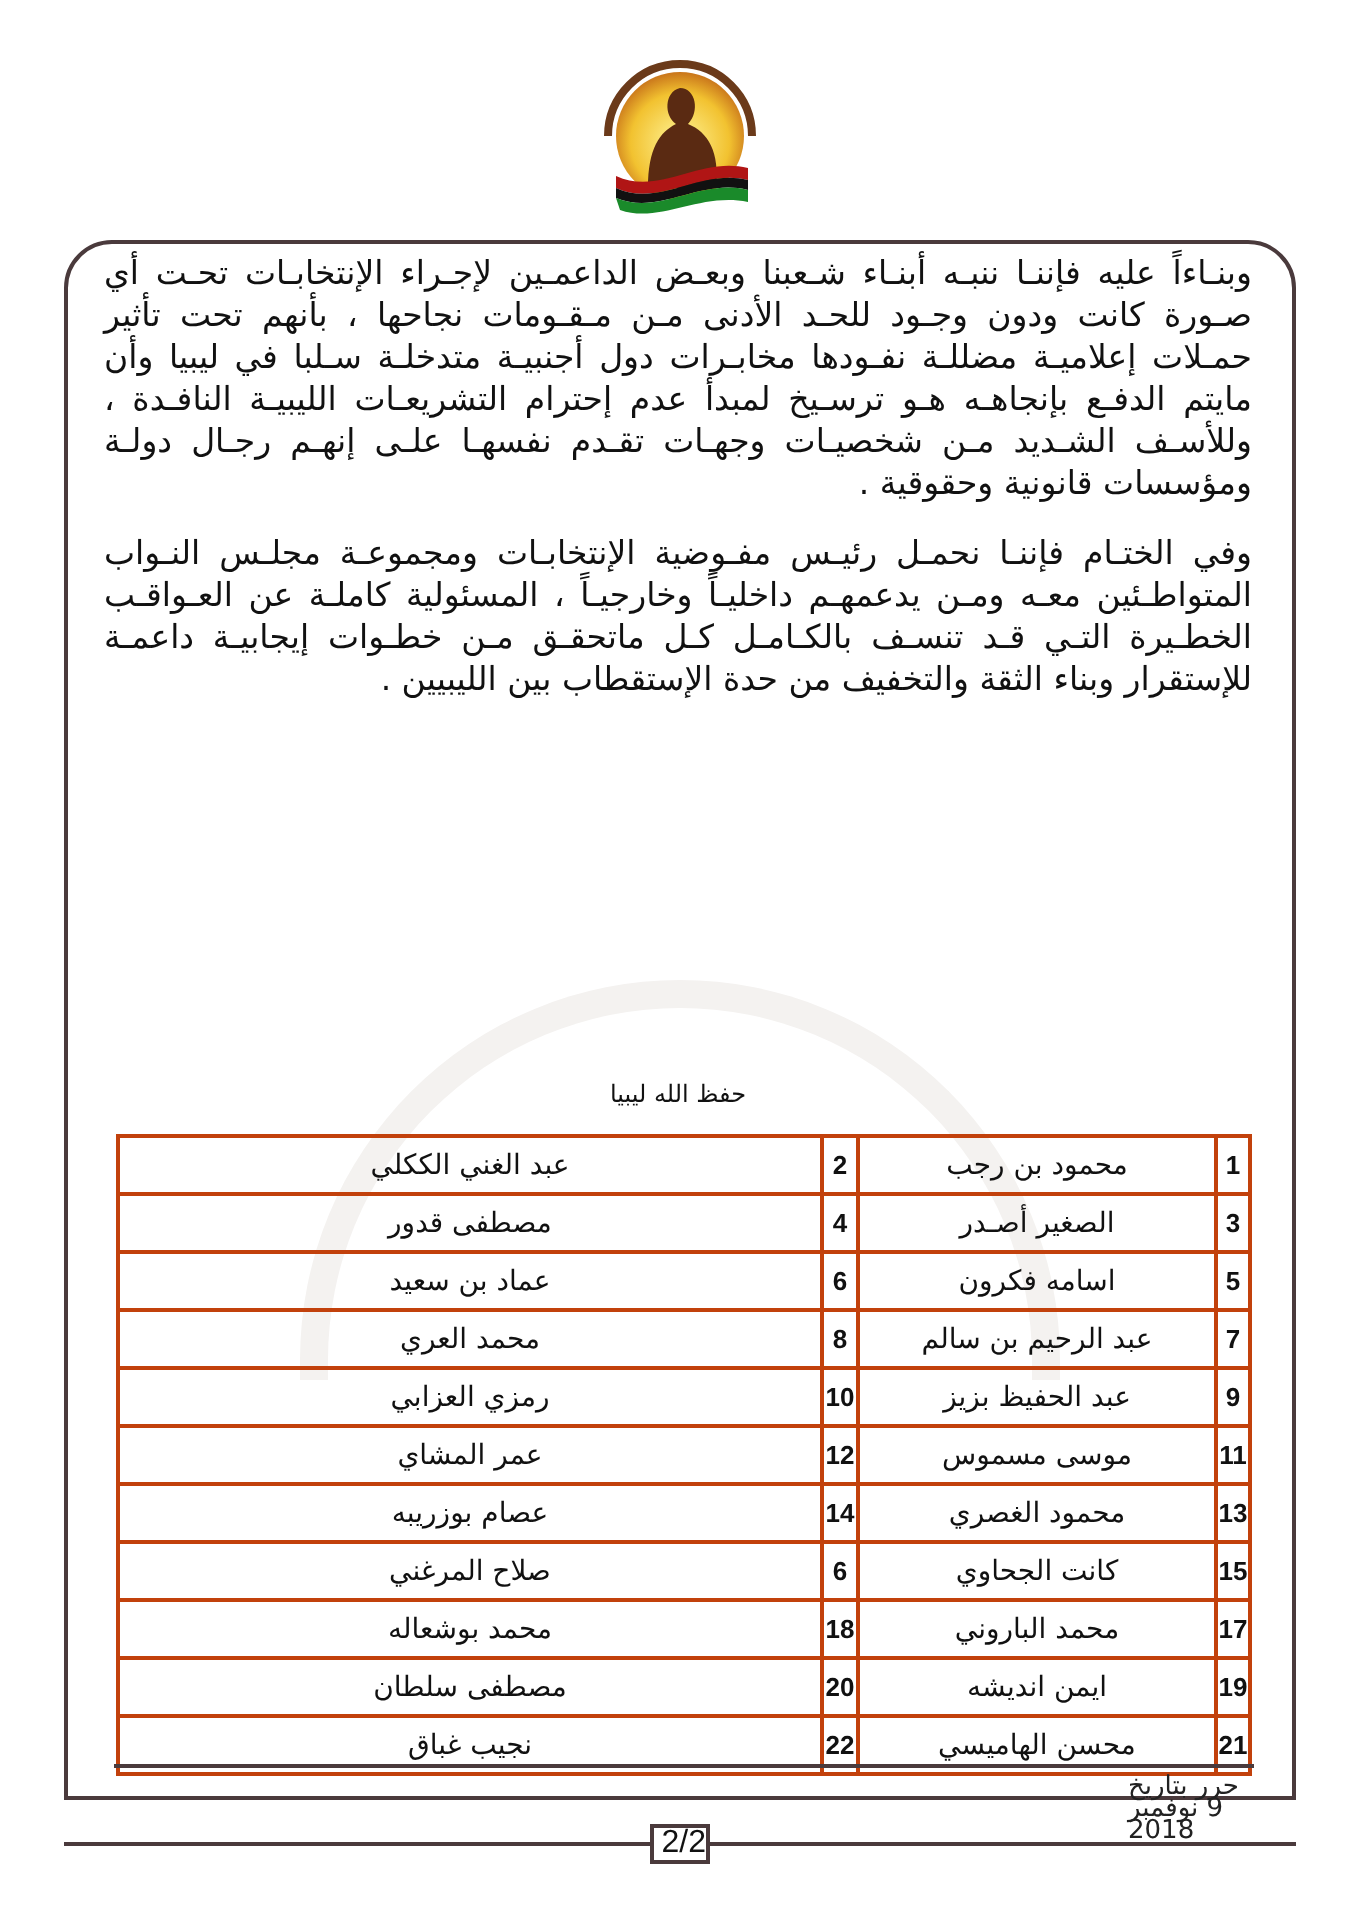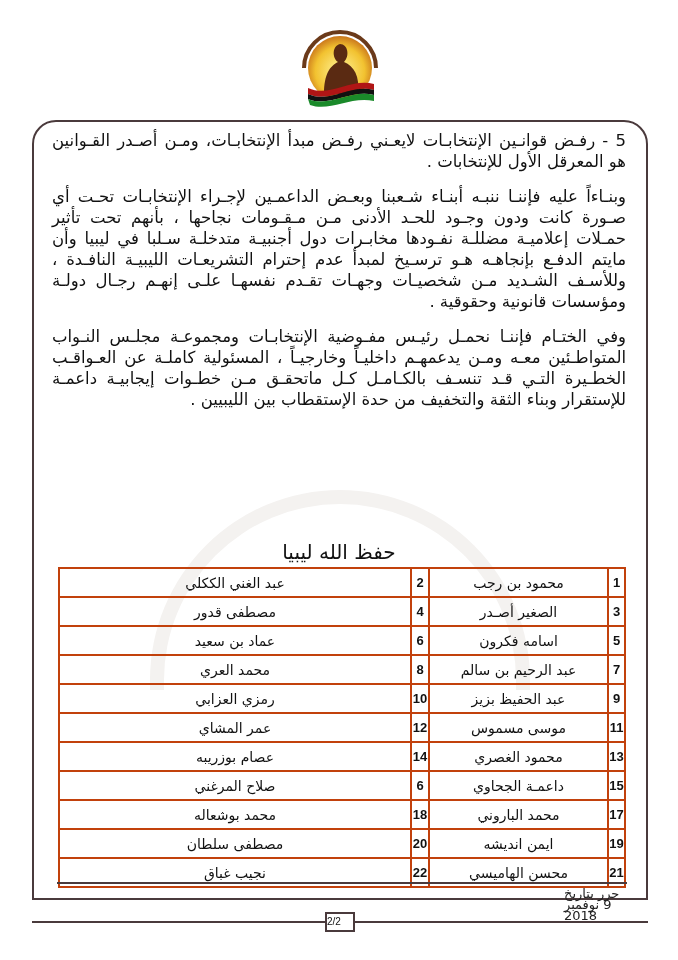--- a/index.html
+++ b/index.html
@@ -61,21 +61,21 @@
     text-align-last: right;
   }
   .para.item-5 { margin-top: 4px; }
 
   .closing-title {
     position: absolute;
     top: 540px;
     left: 0;
     width: 678px;
     text-align: center;
-    font-size: 20px;
+    font-size: 12px;
     direction: rtl;
   }
 
   
   .members {
     position: absolute;
     left: 58px;
     top: 567px;
     width: 568px;
     border-collapse: collapse;
@@ -114,22 +114,22 @@
     color: #222;
   }
   .page-badge {
     position: absolute;
     left: 325px;
     top: 912px;
     width: 30px;
     height: 20px;
     border: 2px solid #4a3a3c;
     box-sizing: border-box;
-    text-align: left;
-    font-size: 10px;
+    text-align: right;
+    font-size: 16px;
     line-height: 16px;
     background: #fff;
     font-family: "Liberation Sans", sans-serif;
   }
   .page-rule-left, .page-rule-right {
     position: absolute;
     top: 921px;
     height: 0;
     border-top: 2px solid #4a3a3c;
   }
@@ -169,21 +169,20 @@
     <path d="M18 86 C40 96 60 76 84 82 L84 87 C60 81 40 100 18 91 Z" fill="#111"></path>
     <path d="M18 91 C40 100 60 81 84 87 L84 93 C60 88 40 104 20 97 Z" fill="#1a8a2a"></path>
   </svg>
 </div>
 
 <div class="watermark"></div>
 
 <div class="frame"></div>
 
 <div class="content">
-  <p class="para item-5">5 - رفـض قوانـين الإنتخابـات لايعـني رفـض مبدأ الإنتخابـات، ومـن أصـدر القـوانين هو المعرقل الأول للإنتخابات .</p>
   <p class="para">وبنـاءاً عليه فإننـا ننبـه أبنـاء شـعبنا وبعـض الداعمـين لإجـراء الإنتخابـات تحـت أي صـورة كانت ودون وجـود للحـد الأدنى مـن مـقـومات نجاحها ، بأنهم تحت تأثير حمـلات إعلاميـة مضللـة نفـودها مخابـرات دول أجنبيـة متدخلـة سـلبا في ليبيا وأن مايتم الدفـع بإنجاهـه هـو ترسـيخ لمبدأ عدم إحترام التشريعـات الليبيـة النافـدة ، وللأسـف الشـديد مـن شخصيـات وجهـات تقـدم نفسهـا علـى إنهـم رجـال دولـة ومؤسسات قانونية وحقوقية .</p>
   <p class="para">وفي الختـام فإننـا نحمـل رئيـس مفـوضية الإنتخابـات ومجموعـة مجلـس النـواب المتواطـئين معـه ومـن يدعمهـم داخليـاً وخارجيـاً ، المسئولية كاملـة عن العـواقـب الخطـيرة التـي قـد تنسـف بالكـامـل كـل ماتحقـق مـن خطـوات إيجابيـة داعمـة للإستقرار وبناء الثقة والتخفيف من حدة الإستقطاب بين الليبيين .</p>
 </div>
 
 <div class="closing-title">حفظ الله ليبيا</div>
 
 <table class="members">
   <tbody id="members-body">
       <tr>
         <td class="num">1</td>
@@ -222,21 +221,21 @@
         <td class="name">عمر المشاي</td>
       </tr>
       <tr>
         <td class="num">13</td>
         <td class="name right">محمود الغصري</td>
         <td class="num left">14</td>
         <td class="name">عصام بوزريبه</td>
       </tr>
       <tr>
         <td class="num">15</td>
-        <td class="name right">داعمـة الجحاوي</td>
+        <td class="name right">كانت الجحاوي</td>
         <td class="num left">6</td>
         <td class="name">صلاح المرغني</td>
       </tr>
       <tr>
         <td class="num">17</td>
         <td class="name right">محمد الباروني</td>
         <td class="num left">18</td>
         <td class="name">محمد بوشعاله</td>
       </tr>
       <tr>

